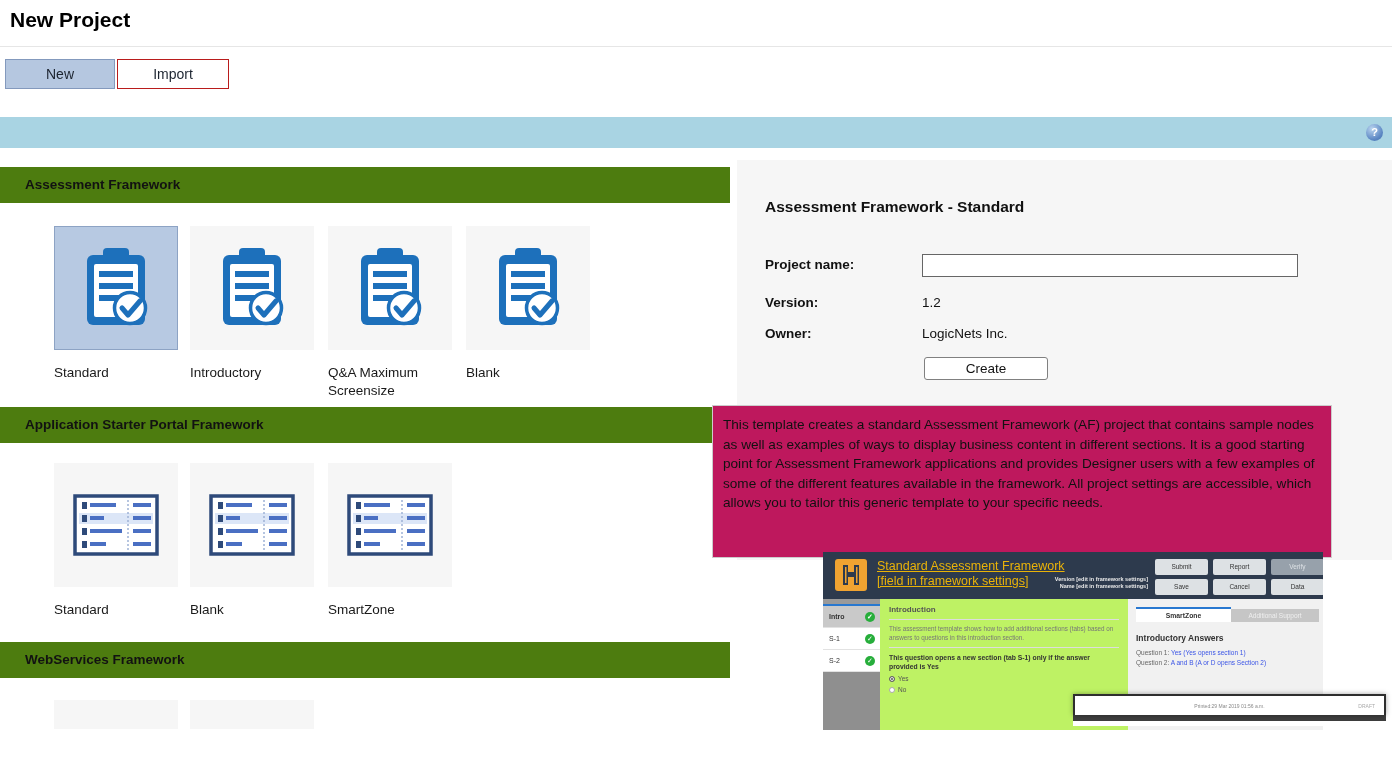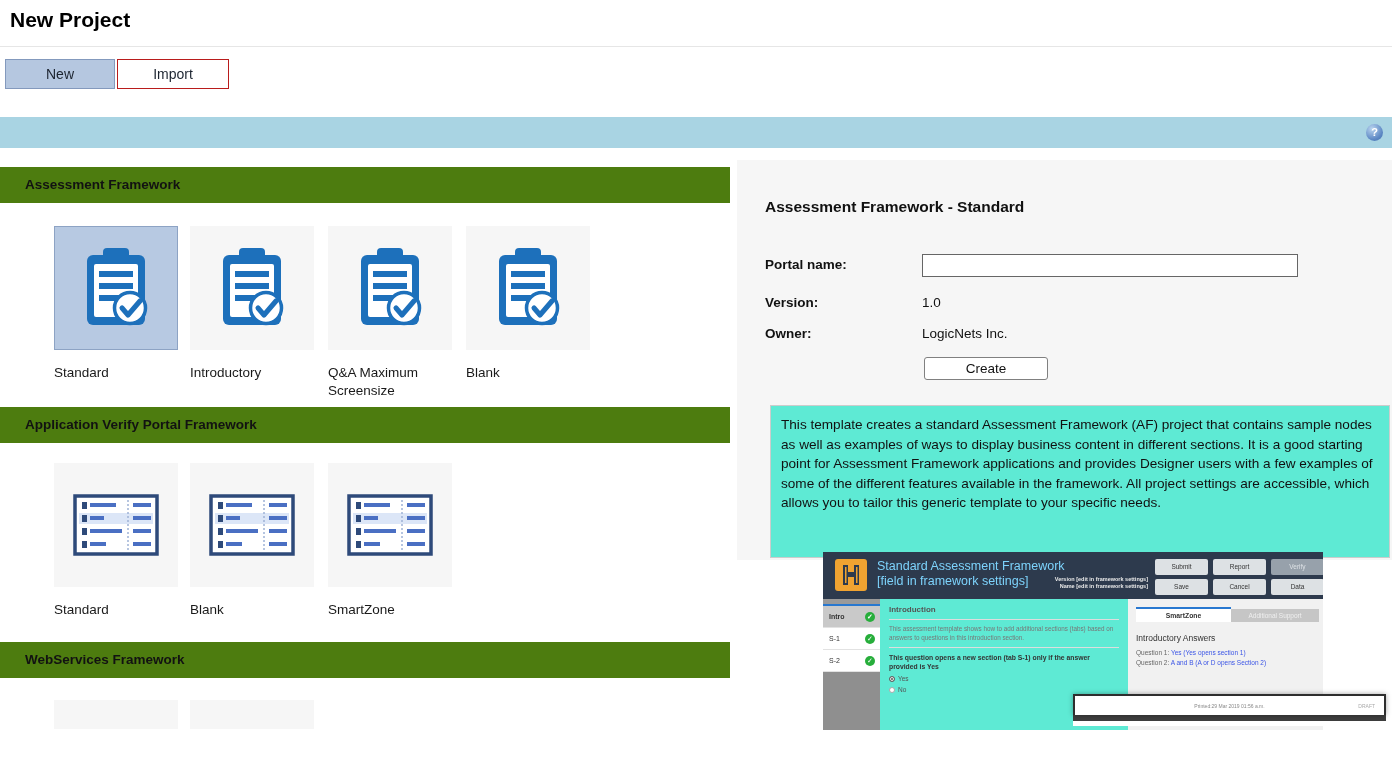--- a/index.html
+++ b/index.html
@@ -31,46 +31,46 @@
   .tile.stub { height:29px; }
   .tile-label { width:124px; font-size:13.5px; line-height:18px; color:#1a1a1a; }
 
   
   .right-bg { left:737px; top:160px; width:655px; height:400px; background:#f6f6f6; }
   .detail-title { left:765px; top:190px; font-size:15.5px; font-weight:bold; color:#111;margin-top:8px; }
   .flabel { left:765px; font-size:13.5px; font-weight:bold; color:#111; }
   .fvalue { left:922px; font-size:13.5px; color:#111; }
   .project-input { left:922px; top:254px; width:376px; height:23px; border:1px solid #666; background:#fff; font-size:13px; padding:0 4px; font-family:"Liberation Sans",sans-serif; }
   .create-btn { left:924px; top:357px; width:124px; height:23px; background:#fff; border:1px solid #808080; border-radius:3px; font-size:13.5px; color:#111; font-family:"Liberation Sans",sans-serif; cursor:pointer; }
-  .desc-card { left:770px; top:405px; width:620px; height:153px; background:#5eead4; border:1px solid #ccc; padding:9px 10px; font-size:13.6px; line-height:19.5px; color:#111; }
+  .desc-card { left:712px; top:405px; width:620px; height:153px; background:#be185d; border:1px solid #ccc; padding:9px 10px; font-size:13.6px; line-height:19.5px; color:#111; }
 
   
   .preview { left:823px; top:552px; width:500px; height:178px; }
   .pv-clip { position:absolute; left:0; top:0; width:500px; height:178px; overflow:hidden; background:#fff; }
   .pv-header { position:absolute; left:0; top:0; width:500px; height:47px; background:#2d3a4d; }
-  .pv-title { position:absolute; left:54px; top:7px; color:#7dd3fc; font-size:12.5px; line-height:15px; }
+  .pv-title { position:absolute; left:54px; top:7px; color:#eab308; font-size:12.5px; line-height:15px;text-decoration:underline; }
   .pv-note { position:absolute; left:175px; top:24px; width:150px; text-align:right; color:#e9e9e9; font-size:5.5px; line-height:7px; font-weight:bold; }
   .pv-btn { position:absolute; width:53px; height:16px; background:#dde1e4; border-radius:2px; color:#333; font-size:6.5px; text-align:center; line-height:16px; }
   .pv-btn.dim { background:#97a1ab; color:#dde1e5; }
   .pv-side { position:absolute; left:0; top:47px; width:57px; height:131px; background:#8f8f8f; }
   .pv-tabstrip { height:7px; background:#9a9a9a; border-bottom:2px solid #2878d0; }
   .pv-srow { height:22px; background:#fff; position:relative; font-size:7px; color:#333; line-height:22px; padding-left:6px; border-bottom:1px solid #e2e2e2; }
   .pv-srow.active { background:#c9c9c9; font-weight:bold; }
   .pv-check { position:absolute; right:5px; top:6px; width:10px; height:10px; border-radius:50%; background:#27ae3b; color:#fff; font-size:7px; line-height:10px; text-align:center; padding-left:0; }
-  .pv-content { position:absolute; left:57px; top:47px; width:248px; height:131px; background:#5eead4; padding:6px 9px; }
+  .pv-content { position:absolute; left:57px; top:47px; width:248px; height:131px; background:#bef264; padding:6px 9px; }
   .pv-c-title { font-size:8px; color:#555; font-weight:bold; padding-bottom:5px; border-bottom:1px solid #ddd; }
   .pv-c-text { font-size:6.3px; color:#777; line-height:8.5px; padding:5px 0; border-bottom:1px solid #ddd; }
   .pv-c-q { font-size:6.8px; color:#333; font-weight:bold; line-height:9px; padding-top:5px; }
   .pv-radio-row { font-size:6.5px; color:#555; margin-top:4px; display:flex; align-items:center; gap:3px; }
   .pv-radio { width:6px; height:6px; border:1px solid #aaa; border-radius:50%; background:#fff; }
   .pv-radio.sel { background:#555; border-color:#666; box-shadow:inset 0 0 0 1px #fff; }
   .pv-zone { position:absolute; left:305px; top:47px; width:195px; height:131px; background:#f1f1f1; }
   .pv-ztab1 { position:absolute; left:8px; top:8px; width:95px; height:15px; background:#fff; border-top:2px solid #2878d0; font-size:6.8px; font-weight:bold; color:#333; text-align:center; line-height:13px; }
   .pv-ztab2 { position:absolute; left:103px; top:10px; width:88px; height:13px; background:#c6c6c6; color:#efefef; font-size:6.5px; text-align:center; line-height:13px; }
-  .pv-z-title { position:absolute; left:8px; top:34px; font-size:8.5px; font-weight:normal; color:#333; }
+  .pv-z-title { position:absolute; left:8px; top:34px; font-size:8.5px; font-weight:bold; color:#333; }
   .pv-z-q { position:absolute; left:8px; font-size:6.5px; color:#666; }
   .pv-link { color:#3b55e6; }
   .pv-popup { position:absolute; left:250px; top:142px; width:313px; z-index:5; }
   .pv-popup-bar { background:#fff; border:2px solid #2e2e2e; border-bottom:none; height:21px; position:relative; box-shadow:0 0 5px rgba(0,0,0,.35); }
   .pv-pp-printed { position:absolute; left:0; right:0; top:7px; text-align:center; font-size:5px; color:#888; }
   .pv-pp-draft { position:absolute; right:9px; top:7px; font-size:5px; color:#aaa; }
   .pv-popup-dark { height:6px; background:#3e3e3e; }
   .pv-popup-white { height:5px; background:#fff; }
 </style>
 </head>
@@ -138,21 +138,21 @@
       <path d="M39 62 l6 7 l12 -14" fill="none" stroke="#1d70bb" stroke-width="5" stroke-linecap="round" stroke-linejoin="round"></path>
   </svg>
 </div>
 
 <div class="abs tile-label" style="left:54px; top:364px">Standard</div>
 <div class="abs tile-label" style="left:190px; top:364px">Introductory</div>
 <div class="abs tile-label" style="left:328px; top:364px">Q&amp;A Maximum Screensize</div>
 <div class="abs tile-label" style="left:466px; top:364px">Blank</div>
 
 <div class="abs band" style="top:407px">
-  <span>Application Verify Portal Framework</span>
+  <span>Application Starter Portal Framework</span>
 </div>
 
 <div class="abs tile" style="left:54px; top:463px">
   <svg width="86" height="62" viewBox="0 0 86 62">
     <rect x="2" y="2" width="82" height="58" fill="#fff" stroke="#2e4a7a" stroke-width="3.5"></rect>
     <rect x="6" y="19" width="74" height="11" fill="#dce6f7"></rect>
     <rect x="9" y="8" width="5" height="7" fill="#2e4a7a"></rect>
       <rect x="9" y="21" width="5" height="7" fill="#2e4a7a"></rect>
       <rect x="9" y="34" width="5" height="7" fill="#2e4a7a"></rect>
       <rect x="9" y="47" width="5" height="7" fill="#2e4a7a"></rect>
@@ -213,25 +213,25 @@
 <div class="abs band" style="top:642px">
   <span>WebServices Framework</span>
 </div>
 
 <div class="abs tile stub" style="left:54px; top:700px"></div>
 <div class="abs tile stub" style="left:190px; top:700px"></div>
 
 <div class="abs right-bg"></div>
 <div class="abs detail-title">Assessment Framework - Standard</div>
 
-<div class="abs flabel" style="top:257px">Portal name:</div>
+<div class="abs flabel" style="top:257px">Project name:</div>
 <input class="abs project-input" type="text" value="" style="">
 
 <div class="abs flabel" style="top:295px">Version:</div>
-<div class="abs fvalue" style="top:295px">1.0</div>
+<div class="abs fvalue" style="top:295px">1.2</div>
 
 <div class="abs flabel" style="top:326px">Owner:</div>
 <div class="abs fvalue" style="top:326px">LogicNets Inc.</div>
 
 <button class="abs create-btn">Create</button>
 
 <div class="abs desc-card">This template creates a standard Assessment Framework (AF) project that contains sample nodes as well as examples of ways to display business content in different sections. It is a good starting point for Assessment Framework applications and provides Designer users with a few examples of some of the different features available in the framework. All project settings are accessible, which allows you to tailor this generic template to your specific needs.</div>
 
 <div class="abs preview">
   <div class="pv-clip">

